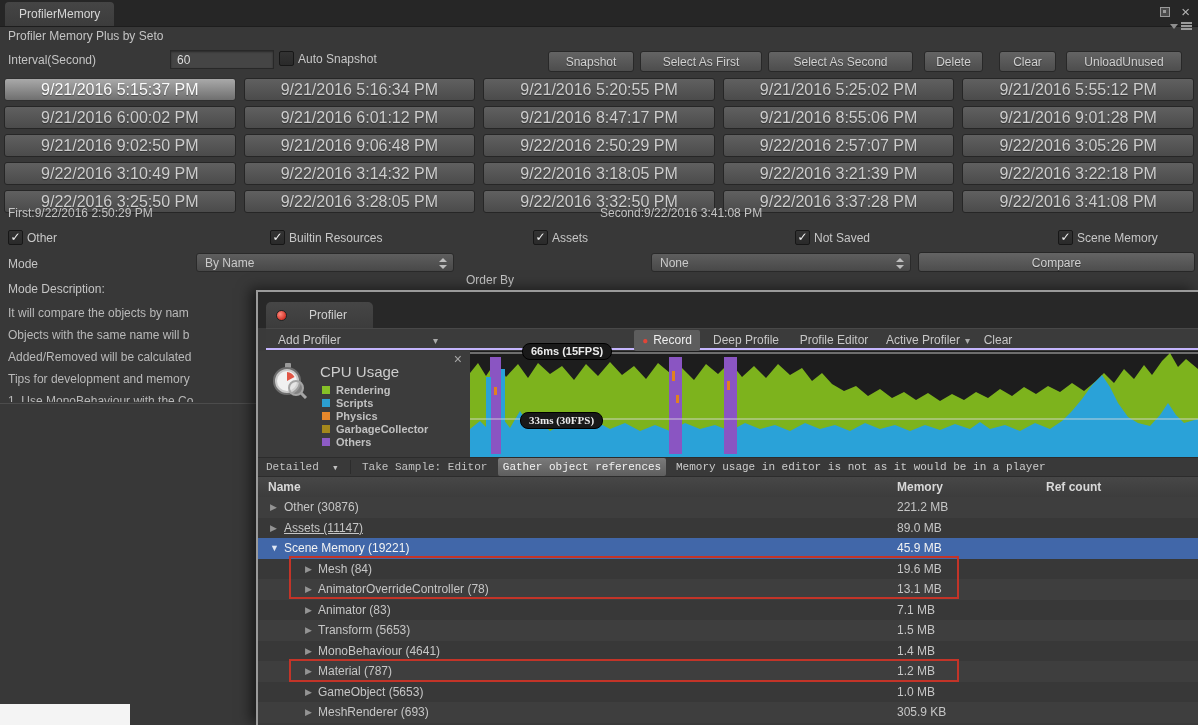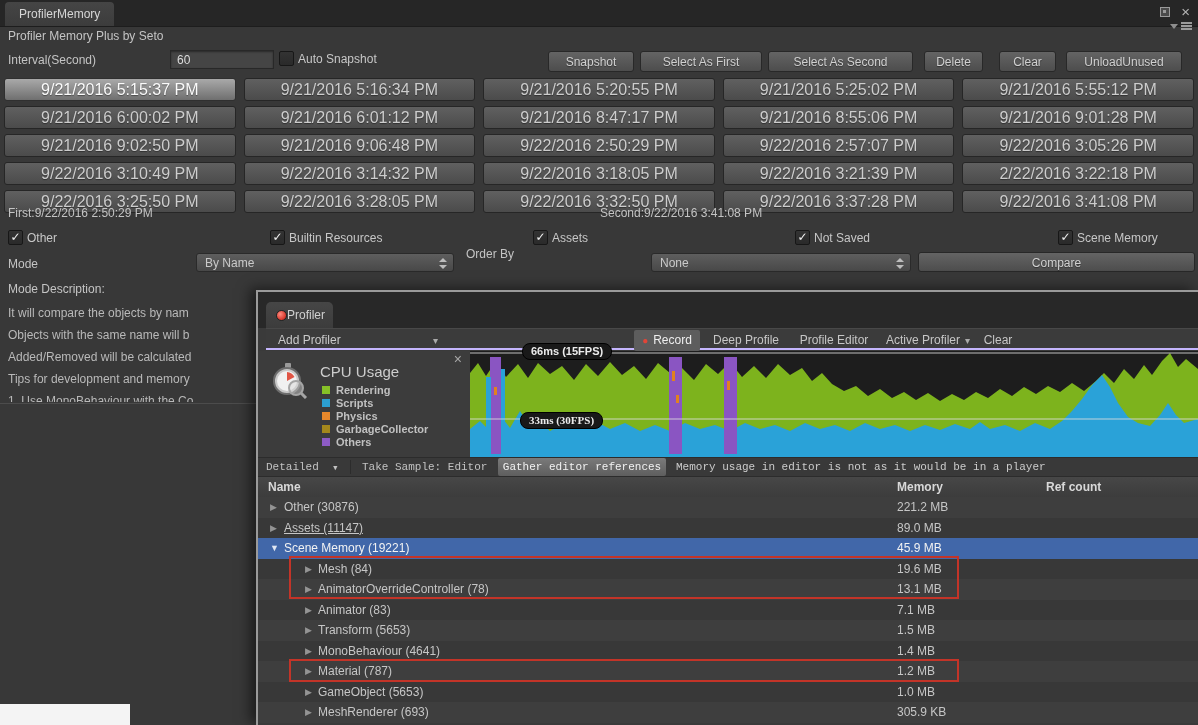--- a/index.html
+++ b/index.html
@@ -43,21 +43,21 @@
         text-shadow:0 1px 1px rgba(0,0,0,.4);}
   .snap.selected{background:linear-gradient(#a9a9a9,#6f6f6f);color:#fbfbfb;border-color:#303030;}
 
   .mw-first{left:8px;top:206px;}
   .mw-second{left:600px;top:206px;}
   .filters-row{position:absolute;left:0;top:230px;width:1198px;height:16px;}
   .filter{position:absolute;top:0;display:flex;align-items:center;gap:4px;}
   .flabel{font-size:12px;color:#c7c7c7;white-space:nowrap;}
 
   .mode-label{left:8px;top:257px;}
-  .order-label{left:466px;top:247px;}
+  .order-label{left:466px;top:273px;}
   .dropdown{position:absolute;top:241px;height:19px;line-height:18px;
         background:linear-gradient(#5e5e5e,#484848);border:1px solid #2a2a2a;border-radius:3px;
         font-size:12px;color:#cacaca;padding-left:8px;box-sizing:border-box;margin-top:12px;}
   .dd-arrows{position:absolute;right:6px;top:4px;width:8px;height:11px;}
   .dd-arrows b{position:absolute;left:0;width:0;height:0;border-left:4px solid transparent;border-right:4px solid transparent;}
   .dd-arrows .up{top:0;border-bottom:4px solid #bdbdbd;}
   .dd-arrows .dn{bottom:0;border-top:4px solid #bdbdbd;}
   .dd-mode{left:196px;width:258px;}
   .dd-order{left:651px;width:260px;}
   .btn-compare{left:918px;top:252px;width:277px;height:20px;line-height:20px;}
@@ -66,23 +66,23 @@
   .desc-lines{position:absolute;left:8px;top:302px;width:1190px;height:100px;overflow:hidden;}
   .desc-line{height:22px;line-height:22px;font-size:12px;color:#b9b9b9;white-space:nowrap;}
   .desc-divider{position:absolute;left:0;top:403px;width:256px;height:1px;background:#4c4c4c;}
   .bottom-white{position:absolute;left:0;top:704px;width:130px;height:21px;background:#f4f4f4;}
 
   
   .pwin{position:absolute;left:256px;top:290px;width:942px;height:435px;background:#3a3a3a;
         border-left:2px solid #9a9a9a;border-top:2px solid #9a9a9a;box-sizing:border-box;
         box-shadow:-6px -2px 12px rgba(0,0,0,.5);z-index:5;}
   .p-tabbar{position:absolute;left:0;top:0;width:940px;height:36px;background:#282828;}
-  .p-tab{position:absolute;left:8px;top:10px;height:26px;line-height:26px;padding:0 8px 0 10px;
+  .p-tab{position:absolute;left:8px;top:10px;height:26px;line-height:26px;padding:0 26px 0 10px;
         background:linear-gradient(#464646,#3c3c3c);border-radius:5px 5px 0 0;font-size:12px;color:#d0d0d0;
-        display:flex;align-items:center;gap:0;}
+        display:flex;align-items:center;gap:22px;}
   .p-tab-icon{width:9px;height:9px;border-radius:50%;background:radial-gradient(circle at 35% 35%,#ff8a7e,#d5352a 70%);border:1px solid #222;}
   .p-toolbar{position:absolute;left:8px;top:36px;width:940px;height:22px;background:#3b3b3b;
         border-top:1px solid #484848;border-bottom:2px solid #c4b5fd;box-sizing:border-box;}
   .p-addprof{position:absolute;left:4px;top:2px;width:170px;height:19px;line-height:19px;
         padding-left:8px;font-size:12px;color:#c9c9c9;}
   .p-addprof .ddv{position:absolute;right:10px;top:0px;color:#aaa;font-size:10px;}
   .pt-btn{position:absolute;top:0;height:21px;line-height:21px;font-size:12px;color:#c6c6c6;
         text-align:center;display:flex;align-items:center;justify-content:center;gap:5px;}
   .pt-btn.pressed{background:#5d5d5d;border-radius:2px;color:#eee;}
   .recdot{color:#e14538;font-size:10px;line-height:10px;}
@@ -177,21 +177,21 @@
       <div class="snap">9/21/2016 9:01:28 PM</div>
       <div class="snap">9/21/2016 9:02:50 PM</div>
       <div class="snap">9/21/2016 9:06:48 PM</div>
       <div class="snap">9/22/2016 2:50:29 PM</div>
       <div class="snap">9/22/2016 2:57:07 PM</div>
       <div class="snap">9/22/2016 3:05:26 PM</div>
       <div class="snap">9/22/2016 3:10:49 PM</div>
       <div class="snap">9/22/2016 3:14:32 PM</div>
       <div class="snap">9/22/2016 3:18:05 PM</div>
       <div class="snap">9/22/2016 3:21:39 PM</div>
-      <div class="snap">2/22/2016 3:22:18 PM</div>
+      <div class="snap">9/22/2016 3:22:18 PM</div>
       <div class="snap">9/22/2016 3:25:50 PM</div>
       <div class="snap">9/22/2016 3:28:05 PM</div>
       <div class="snap">9/22/2016 3:32:50 PM</div>
       <div class="snap">9/22/2016 3:37:28 PM</div>
       <div class="snap">9/22/2016 3:41:08 PM</div>
     </div>
 
   <div class="lbl mw-first">First:9/22/2016 2:50:29 PM</div>
   <div class="lbl mw-second">Second:9/22/2016 3:41:08 PM</div>
 
@@ -333,21 +333,21 @@
       </svg>
     </div>
     <div class="pill pill66">66ms (15FPS)</div>
     <div class="pill pill33">33ms (30FPS)</div>
 
     <div class="p-subbar">
       <span class="sb-item sb-detailed">Detailed</span>
       <span class="sb-item sb-dd ddv">▾</span>
       <span class="sb-sep" style="left:92px;"></span>
       <span class="sb-item sb-sample">Take Sample: Editor</span>
-      <span class="sb-item sb-gather">Gather editor references</span>
+      <span class="sb-item sb-gather">Gather object references</span>
       <span class="sb-item sb-notice">Memory usage in editor is not as it would be in a player</span>
     </div>
 
     <div class="p-thead">
       <span class="th th-name">Name</span>
       <span class="th th-mem">Memory</span>
       <span class="th th-ref">Ref count</span>
     </div>
     <div class="p-rows">
         <div class="trow">

